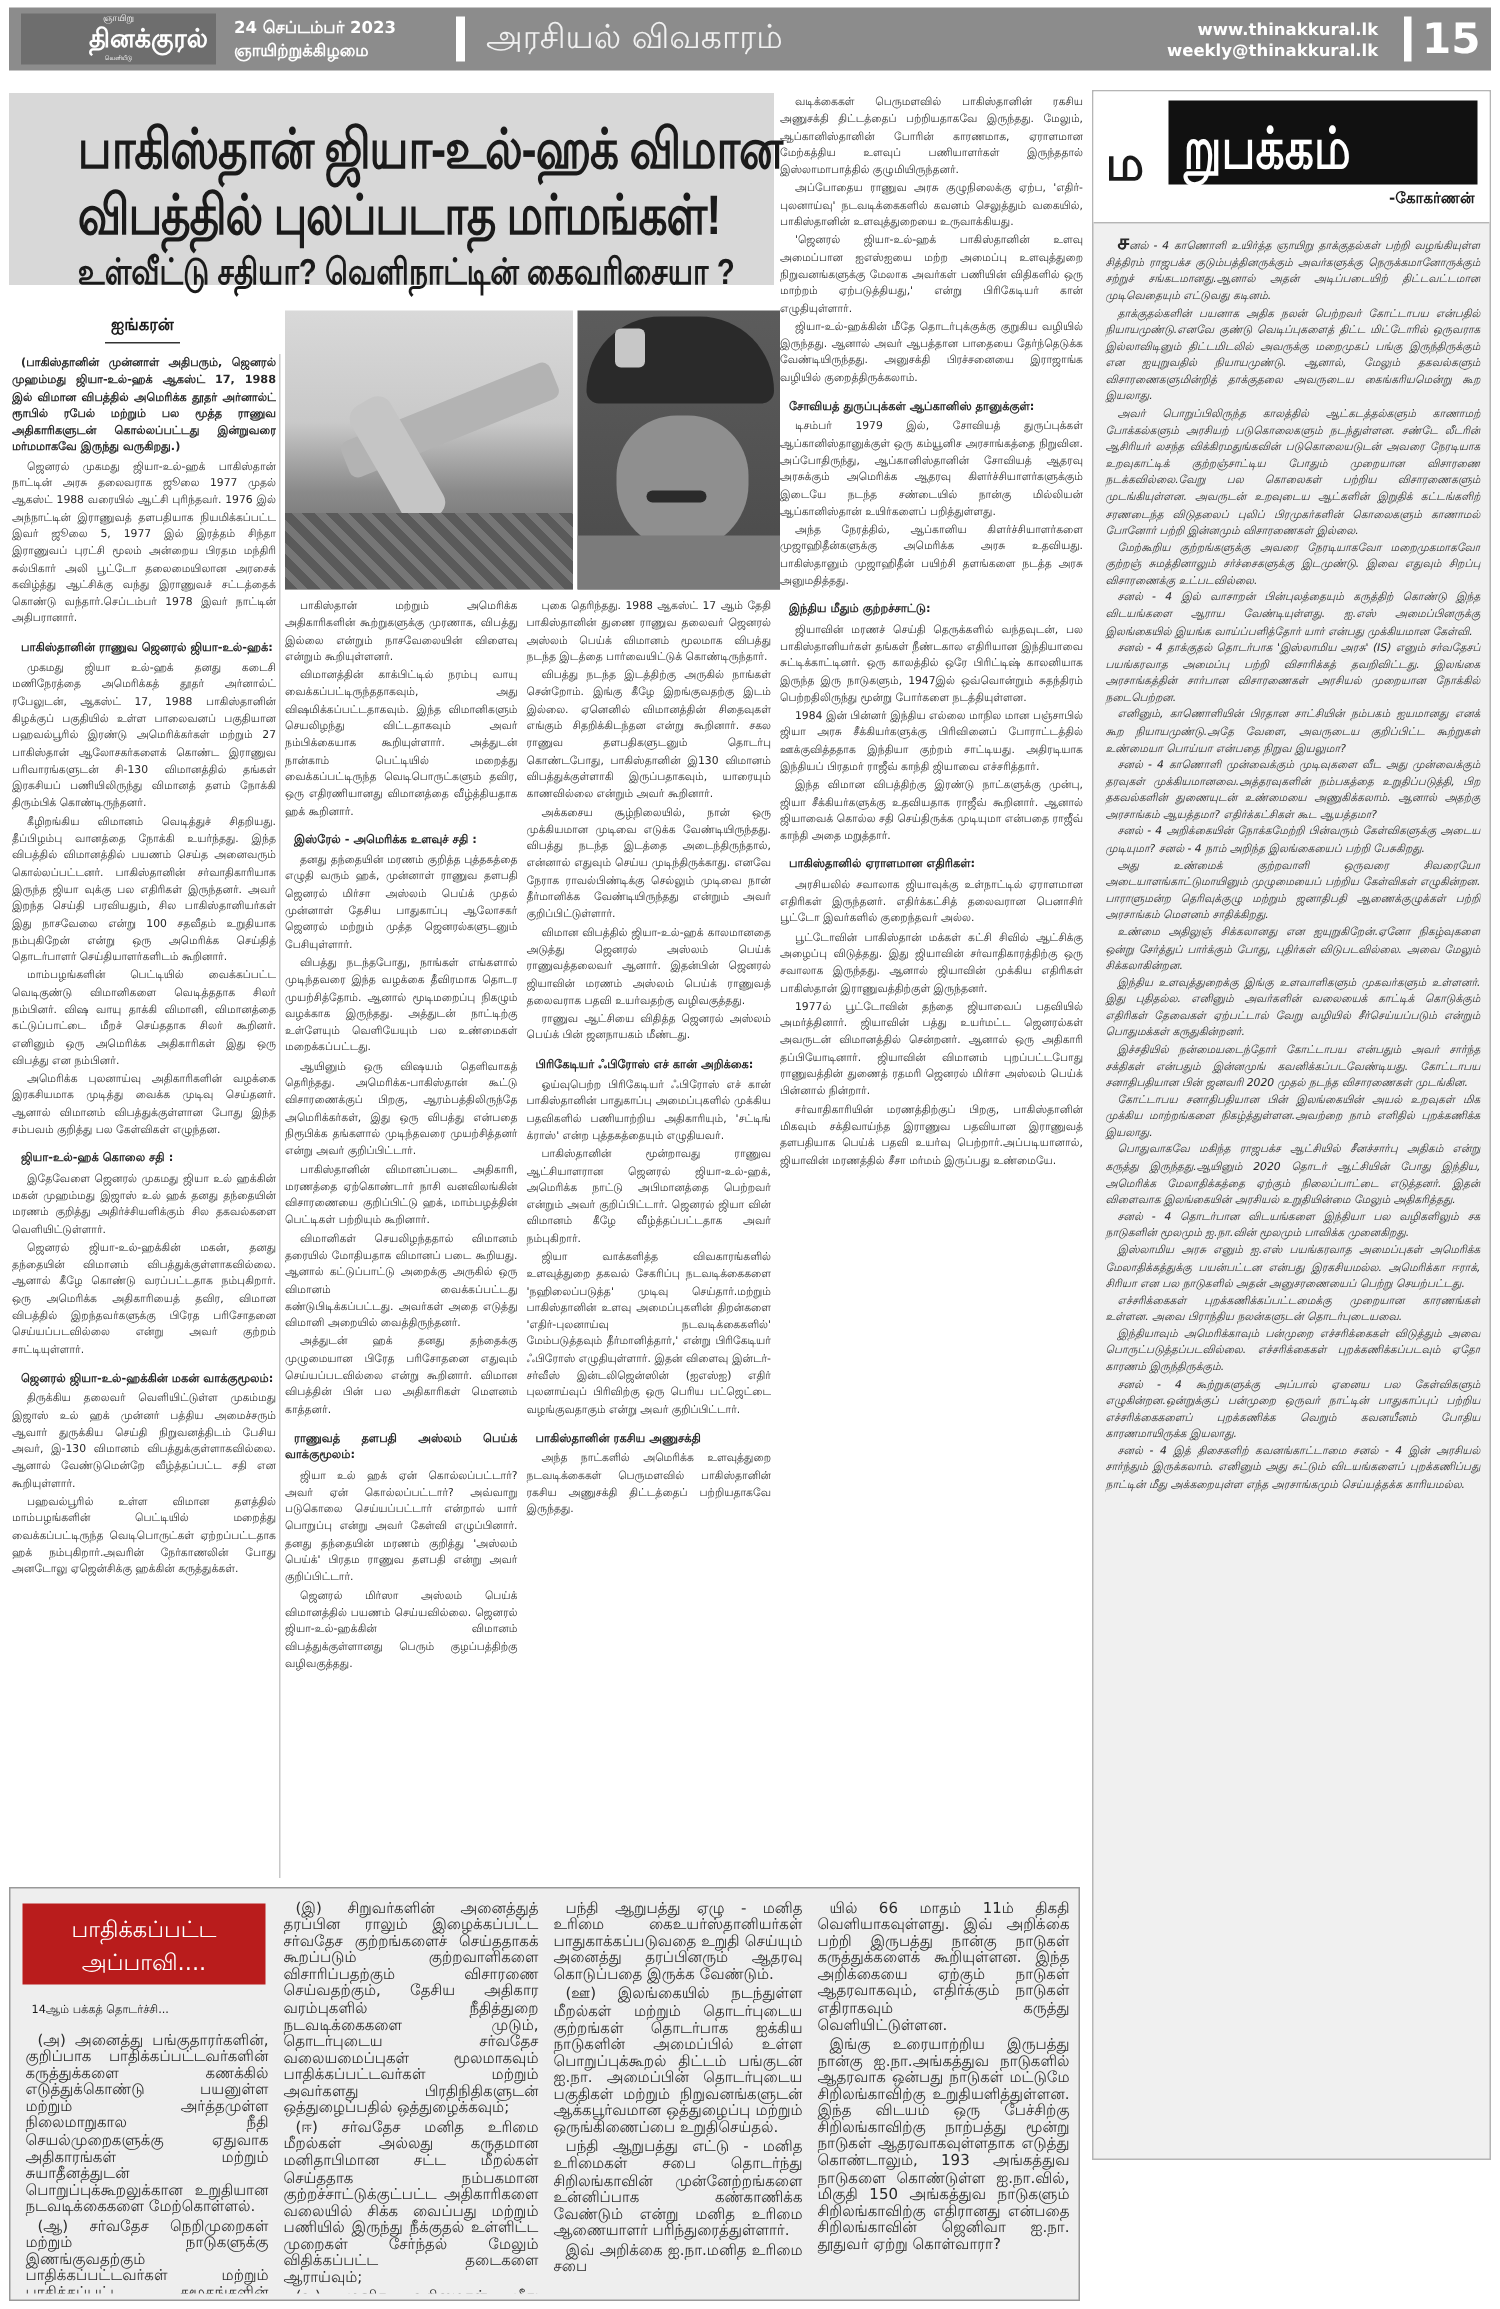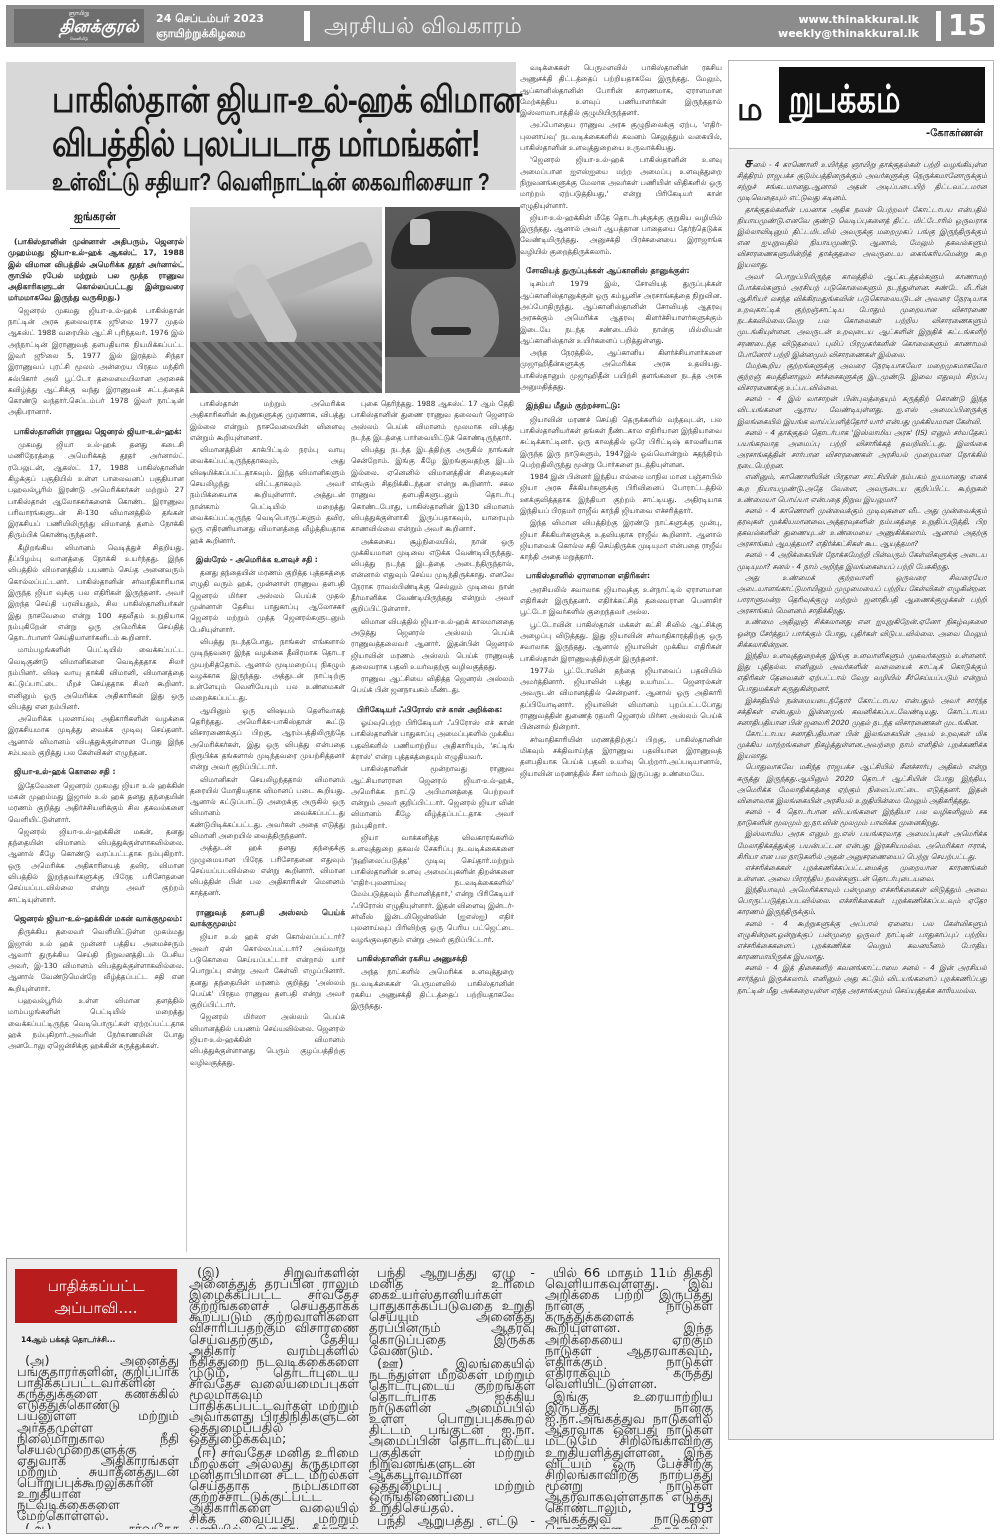--- a/index.html
+++ b/index.html
@@ -2,21 +2,21 @@
 <html><head>
 <meta charset="utf-8">
 <style>
   * { box-sizing: border-box; margin: 0; padding: 0; }
   body { width: 1000px; height: 1539px; background: #ffffff; font-family: "DejaVu Sans", sans-serif; color: #1a1a1a; overflow: hidden; position: relative; }
 
   
   .masthead { position: absolute; left: 6px; top: 5px; width: 988px; height: 42px; background: #8c8c8c; }
   .logo { position: absolute; left: 8px; top: 4px; width: 130px; height: 34px; background: #6e6e6e; color: #fff; text-align: center; }
   .logo .small { font-size: 6px; display: block; line-height: 7px; }
-  .logo .big { font-family: "DejaVu Serif", serif; font-style: italic; font-weight: bold; font-size: 17px; line-height: 20px; display: block; padding-left: 40px; }
+  .logo .big { font-family: "DejaVu Serif", serif; font-weight: bold; font-size: 17px; line-height: 20px; display: block; padding-left: 40px; }
   .logo .tiny { font-size: 4px; display: block; line-height: 5px; }
   .dateblock { position: absolute; left: 150px; top: 6px; color: #fff; font-weight: bold; font-size: 11px; line-height: 15px; }
   .sectionbar { position: absolute; left: 298px; top: 6px; width: 6px; height: 30px; background: #fff; }
   .section-title { position: absolute; left: 318px; top: 6px; color: #f0f0f0; font-family: "DejaVu Serif", serif; font-size: 22px; line-height: 30px; }
   .site { position: absolute; left: 772px; top: 8px; text-align: right; color: #fff; font-weight: bold; font-size: 11px; line-height: 14px; }
   .pagebar { position: absolute; left: 930px; top: 6px; width: 5px; height: 30px; background: #fff; }
   .pageno { position: absolute; left: 942px; top: 2px; color: #fff; font-size: 28px; font-weight: bold; line-height: 38px; }
 
   
   .headline { position: absolute; left: 6px; top: 62px; width: 510px; height: 128px; background: #d8d8d8; text-align: center; padding-top: 16px; }
@@ -51,22 +51,22 @@
   .mast-box { position: absolute; left: 50px; top: 6px; width: 206px; height: 56px; background: #111; }
   .mast-text { position: absolute; left: 60px; top: 8px; color: #fff; font-family: "DejaVu Serif", serif; font-weight: bold; font-size: 38px; line-height: 60px; white-space: nowrap; transform: scaleX(0.8); transform-origin: left; }
   .author { position: absolute; right: 10px; top: 66px; font-size: 10px; font-weight: bold; }
   .side-body { position: absolute; left: 8px; top: 96px; width: 250px; height: 1278px; font-style: italic; font-size: 7.2px; line-height: 11.15px; text-align: justify; color: #2a2a2a; overflow: hidden; }
   .side-body p { text-indent: 8px; }
   .dropcap { font-size: 14px; font-weight: bold; font-style: normal; }
 
   
   .bottom-box { position: absolute; left: 6px; top: 1258px; width: 714px; height: 276px; border: 1px solid #999; background: #eeeeee; }
   .bb-title { position: absolute; left: 8px; top: 10px; width: 162px; height: 54px; background: #b91c1c; color: #fff; text-align: center; font-size: 15px; line-height: 22px; padding-top: 6px; }
-  .bb-cont { position: absolute; left: 14px; top: 76px; font-size: 7.5px; font-weight: bold; }
-  .bb-col { position: absolute; font-size: 13px; line-height: 11.1px; text-align: justify; overflow: hidden; color: #2a2a2a; }
+  .bb-cont { position: absolute; left: 14px; top: 76px; font-size: 7.5px; font-weight: normal; }
+  .bb-col { position: absolute; font-size: 10px; line-height: 11.1px; text-align: justify; overflow: hidden; color: #2a2a2a; }
   .bb-col p { text-indent: 8px; margin-bottom: 2px; }
 
   .vrule { position: absolute; width: 1px; background: #c8c8c8; }
 </style>
 </head>
 <body>
 
 <div class="masthead">
   <div class="logo">
     <span class="small">ஞாயிறு</span>
@@ -126,20 +126,21 @@
 </div>
 <div class="vrule" style="left:186px; top:236px; height:1016px;"></div>
 
 <div class="col" style="left:190px; top:398px; width:155px; height:856px;">
   <p>பாகிஸ்தான் மற்றும் அமெரிக்க அதிகாரிகளின் கூற்றுகளுக்கு முரணாக, விபத்து இல்லை என்றும் நாசவேலையின் விளைவு என்றும் கூறியுள்ளனர்.</p>
   <p>விமானத்தின் காக்பிட்டில் நரம்பு வாயு வைக்கப்பட்டிருந்ததாகவும், அது விஷமிக்கப்பட்டதாகவும். இந்த விமானிகளும் செயலிழந்து விட்டதாகவும் அவர் நம்பிக்கையாக கூறியுள்ளார். அத்துடன் நான்காம் பெட்டியில் மறைத்து வைக்கப்பட்டிருந்த வெடிபொருட்களும் தவிர, ஒரு எதிரணியானது விமானத்தை வீழ்த்தியதாக ஹக் கூறினார்.</p>
   <h4>இஸ்ரேல் - அமெரிக்க உளவுச் சதி :</h4>
   <p>தனது தந்தையின் மரணம் குறித்த புத்தகத்தை எழுதி வரும் ஹக், முன்னாள் ராணுவ தளபதி ஜெனரல் மிர்சா அஸ்லம் பெய்க் முதல் முன்னாள் தேசிய பாதுகாப்பு ஆலோசகர் ஜெனரல் மற்றும் முத்த ஜெனரல்களுடனும் பேசியுள்ளார்.</p>
   <p>விபத்து நடந்தபோது, நாங்கள் எங்களால் முடிந்தவரை இந்த வழக்கை தீவிரமாக தொடர முயற்சித்தோம். ஆனால் மூடிமறைப்பு நிகழும் வழக்காக இருந்தது. அத்துடன் நாட்டிற்கு உள்ளேயும் வெளியேயும் பல உண்மைகள் மறைக்கப்பட்டது.</p>
   <p>ஆயினும் ஒரு விஷயம் தெளிவாகத் தெரிந்தது. அமெரிக்க-பாகிஸ்தான் கூட்டு விசாரணைக்குப் பிறகு, ஆரம்பத்திலிருந்தே அமெரிக்கர்கள், இது ஒரு விபத்து என்பதை நிரூபிக்க தங்களால் முடிந்தவரை முயற்சித்தனர் என்று அவர் குறிப்பிட்டார்.</p>
+  <p>பாகிஸ்தானின் விமானப்படை அதிகாரி, மரணத்தை ஏற்கொண்டார் நாசி வனவிலங்கின் விசாரணையை குறிப்பிட்டு ஹக், மாம்பழத்தின் பெட்டிகள் பற்றியும் கூறினார்.</p>
   <p>விமானிகள் செயலிழந்ததால் விமானம் தரையில் மோதியதாக விமானப் படை கூறியது. ஆனால் கட்டுப்பாட்டு அறைக்கு அருகில் ஒரு விமானம் வைக்கப்பட்டது கண்டுபிடிக்கப்பட்டது. அவர்கள் அதை எடுத்து விமானி அறையில் வைத்திருந்தனர்.</p>
   <p>அத்துடன் ஹக் தனது தந்தைக்கு முழுமையான பிரேத பரிசோதனை எதுவும் செய்யப்படவில்லை என்று கூறினார். விமான விபத்தின் பின் பல அதிகாரிகள் மௌனம் காத்தனர்.</p>
   <h4>ராணுவத் தளபதி அஸ்லம் பெய்க் வாக்குமூலம்:</h4>
   <p>ஜியா உல் ஹக் ஏன் கொல்லப்பட்டார்? அவர் ஏன் கொல்லப்பட்டார்? அவ்வாறு படுகொலை செய்யப்பட்டார் என்றால் யார் பொறுப்பு என்று அவர் கேள்வி எழுப்பினார். தனது தந்தையின் மரணம் குறித்து 'அஸ்லம் பெய்க்' பிரதம ராணுவ தளபதி என்று அவர் குறிப்பிட்டார்.</p>
   <p>ஜெனரல் மிர்ஸா அஸ்லம் பெய்க் விமானத்தில் பயணம் செய்யவில்லை. ஜெனரல் ஜியா-உல்-ஹக்கின் விமானம் விபத்துக்குள்ளானது பெரும் குழப்பத்திற்கு வழிவகுத்தது.</p>
 </div>
 
 <div class="col" style="left:351px; top:398px; width:163px; height:856px;">
   <p>புகை தெரிந்தது. 1988 ஆகஸ்ட் 17 ஆம் தேதி பாகிஸ்தானின் துணை ராணுவ தலைவர் ஜெனரல் அஸ்லம் பெய்க் விமானம் மூலமாக விபத்து நடந்த இடத்தை பார்வையிட்டுக் கொண்டிருந்தார்.</p>
   <p>விபத்து நடந்த இடத்திற்கு அருகில் நாங்கள் சென்றோம். இங்கு கீழே இறங்குவதற்கு இடம் இல்லை. ஏனெனில் விமானத்தின் சிதைவுகள் எங்கும் சிதறிக்கிடந்தன என்று கூறினார். சகல ராணுவ தளபதிகளுடனும் தொடர்பு கொண்டபோது, பாகிஸ்தானின் இ130 விமானம் விபத்துக்குள்ளாகி இருப்பதாகவும், யாரையும் காணவில்லை என்றும் அவர் கூறினார்.</p>

